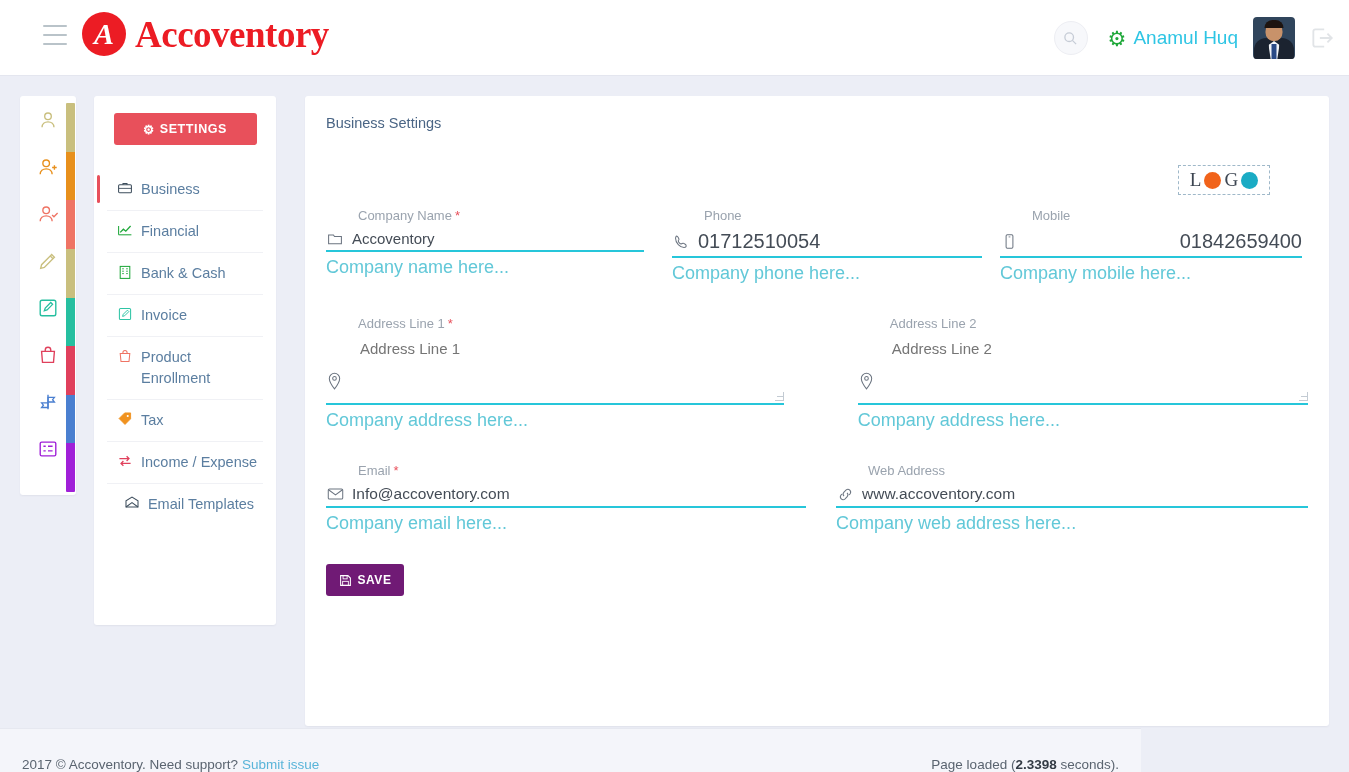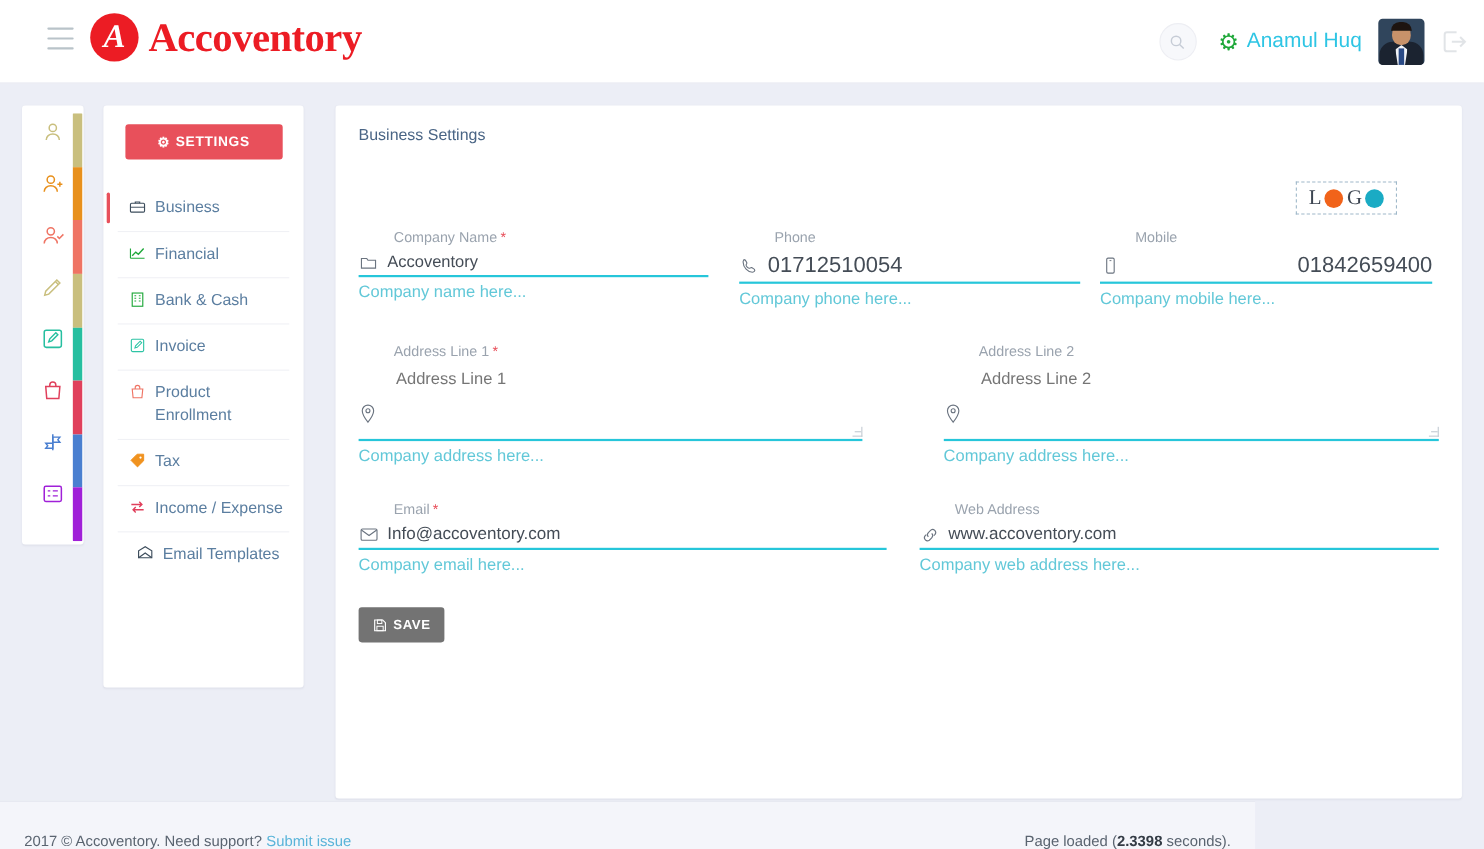--- a/index.html
+++ b/index.html
@@ -198,21 +198,21 @@
   .fcontrol .fico {
     flex: 0 0 18px; display: flex; align-items: center; justify-content: center;
     color: #6b7480;
   }
   .fval {
     border: none; outline: none; background: transparent;
     color: #444c56; width: 100%; padding: 0;
     font-family: "Liberation Sans", sans-serif;
   }
   .fhelp {
-    font-size: 15px; color: #62c8d8; margin-top: 5px; display: block;
+    font-size: 18px; color: #62c8d8; margin-top: 5px; display: block;
   }
   .ta-wrap {
     position: relative;
     border-bottom: 2px solid #26c6da;
     height: 67px;
   }
   .ta-wrap .ta-ico {
     position: absolute; left: 0; bottom: 8px; color: #6b7480;
   }
   .ta-val {
@@ -229,21 +229,21 @@
     transform: skewX(-0deg);
     cursor: nwse-resize;
   }
   .resize-grip::before {
     content: ""; position: absolute; right: 0; bottom: 3px;
     width: 6px; height: 1px; background: #c3cbd3;
   }
   .save-btn {
     margin-top: 18px;
     width: 78px; height: 32px;
-    background: #737373; color: #ffffff;
+    background: #701a75; color: #ffffff;
     border: none; border-radius: 3px;
     font-size: 12px; font-weight: bold; letter-spacing: 0.5px;
     display: flex; align-items: center; justify-content: center; gap: 6px;
     cursor: pointer;
   }
 
   
   .footer {
     position: absolute; left: 0; bottom: 0;
     width: 1141px; height: 44px;

